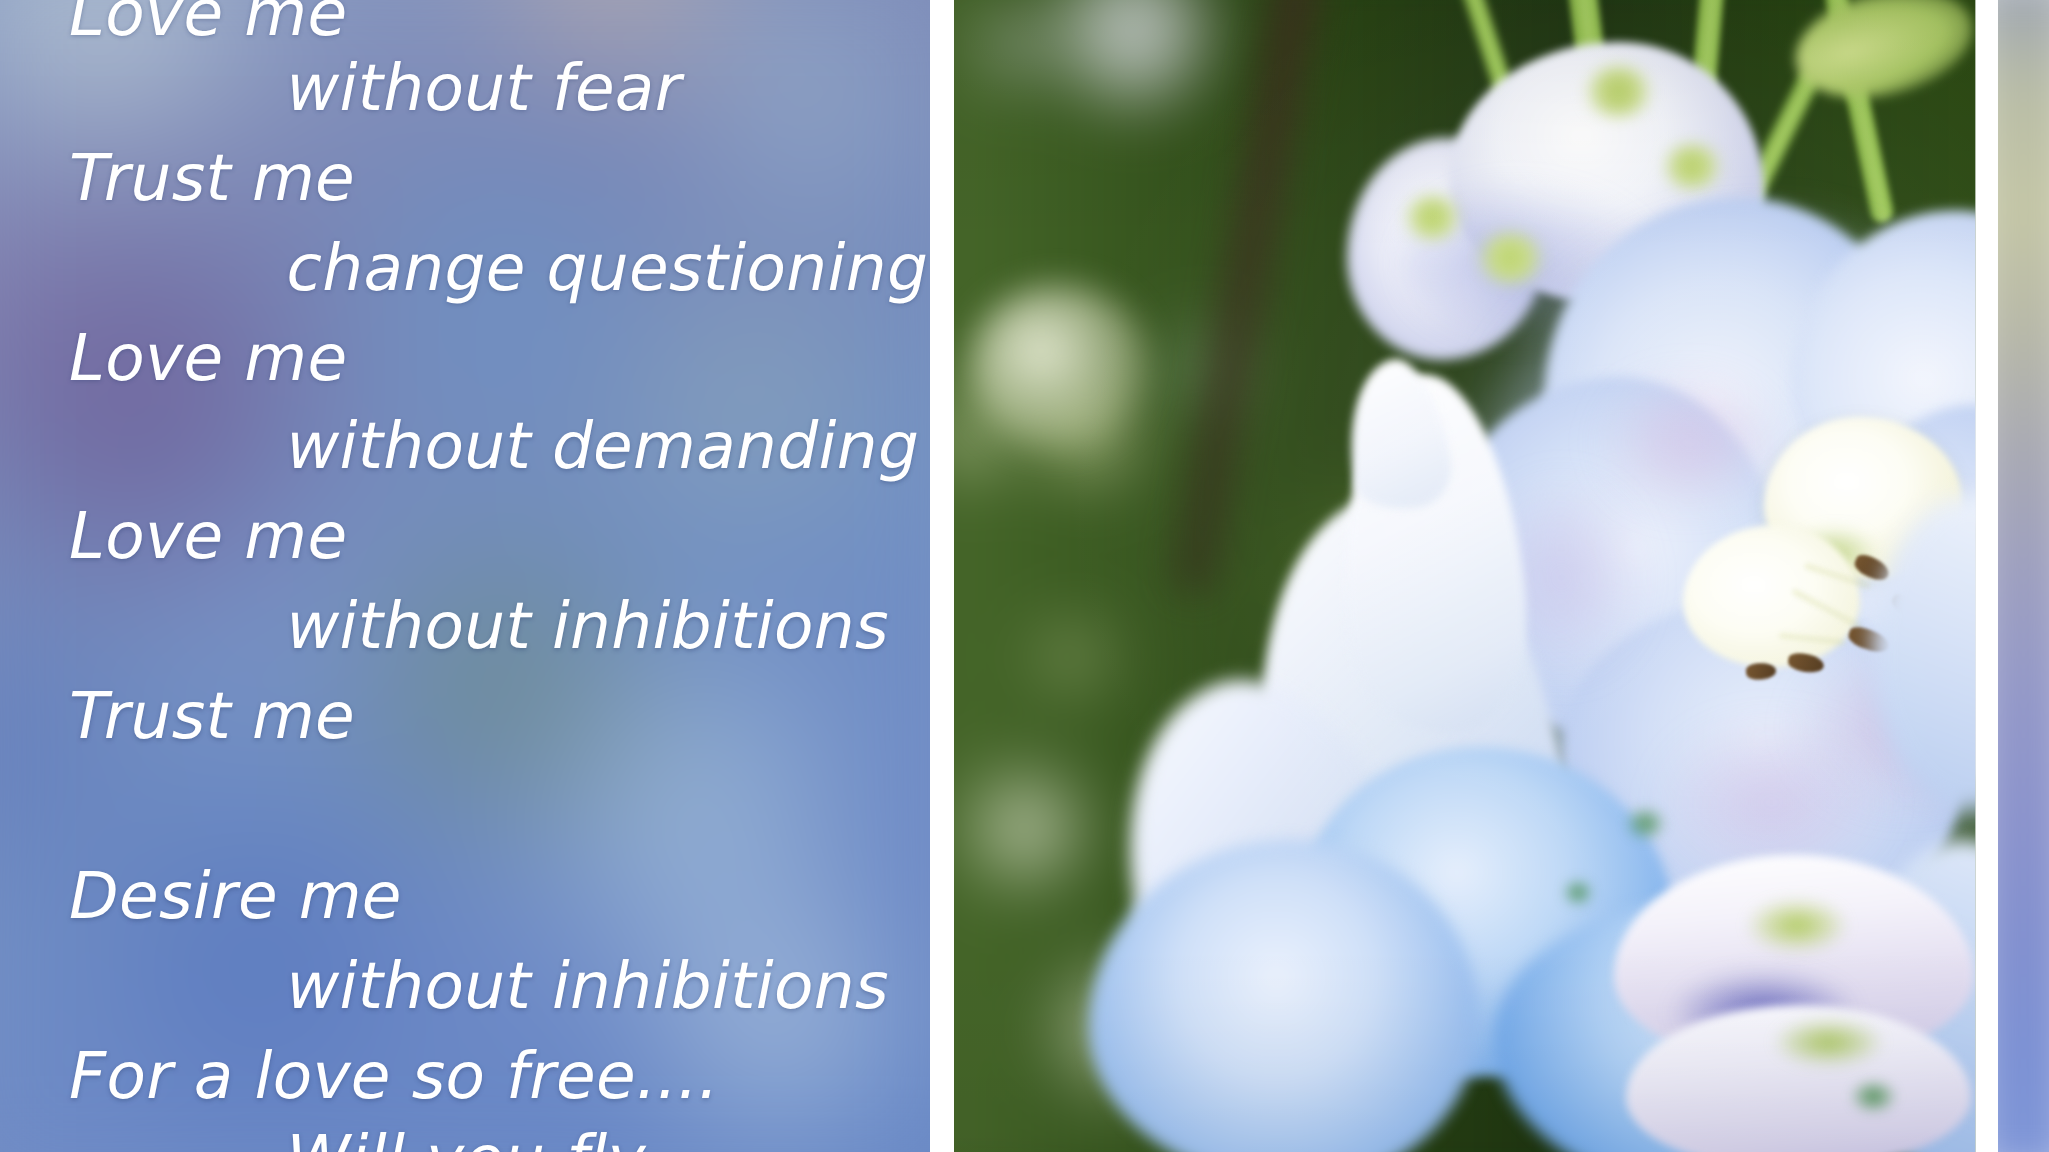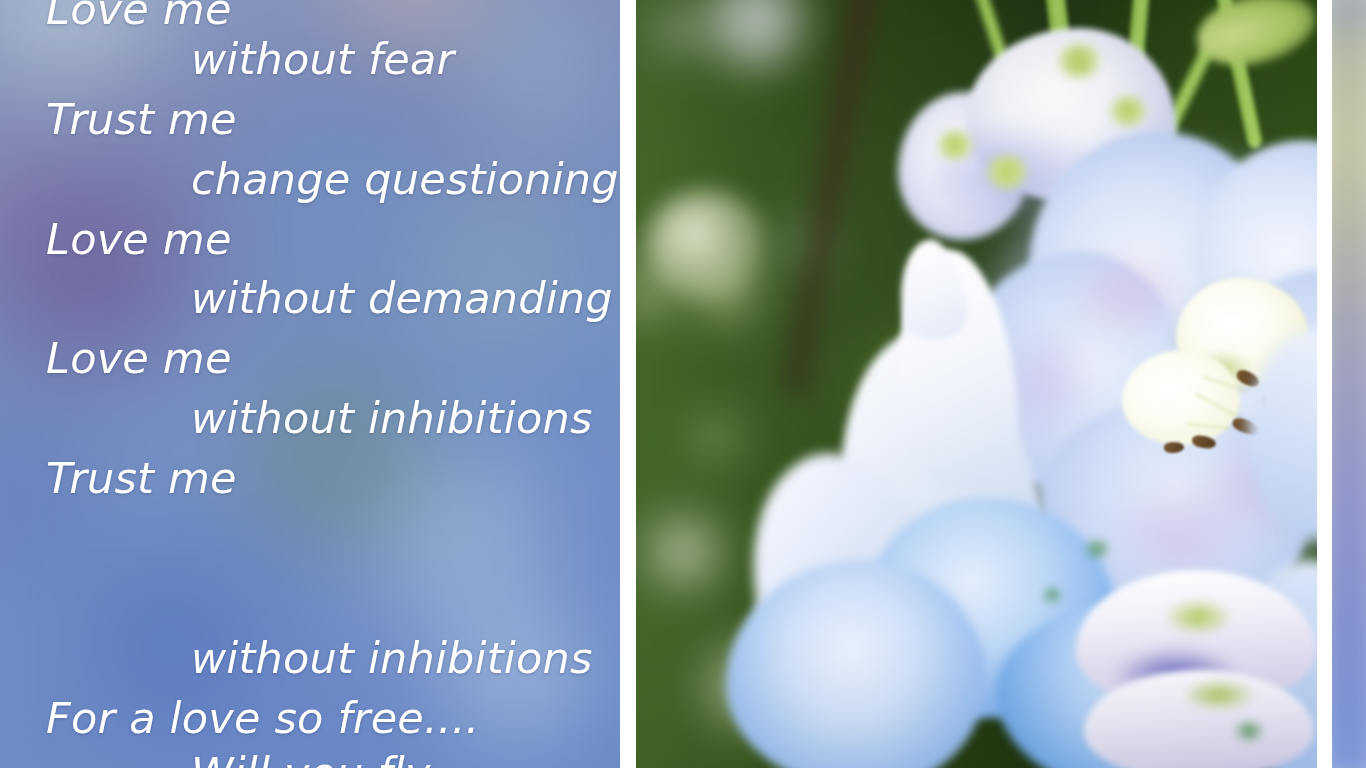--- a/index.html
+++ b/index.html
@@ -418,20 +418,21 @@
     <div class="poem-text">
       <div class="poem-line lead" style="top:-12px">Love me</div>
       <div class="poem-line indent" style="top:38px">without fear</div>
       <div class="poem-line lead" style="top:98px">Trust me</div>
       <div class="poem-line indent" style="top:158px">change questioning</div>
       <div class="poem-line lead" style="top:218px">Love me</div>
       <div class="poem-line indent" style="top:277px">without demanding</div>
       <div class="poem-line lead" style="top:337px">Love me</div>
       <div class="poem-line indent" style="top:397px">without inhibitions</div>
       <div class="poem-line lead" style="top:457px">Trust me</div>
+      <div class="poem-line lead" style="top:577px">Desire me</div>
       <div class="poem-line indent" style="top:637px">without inhibitions</div>
       <div class="poem-line lead" style="top:697px">For a love so free....</div>
       <div class="poem-line indent" style="top:752px">Will you fly</div>
     </div>
   </section>
 
   <div class="gap gap-1"></div>
 
   <section class="photo-panel">
     <div class="photo-bokeh"></div>

